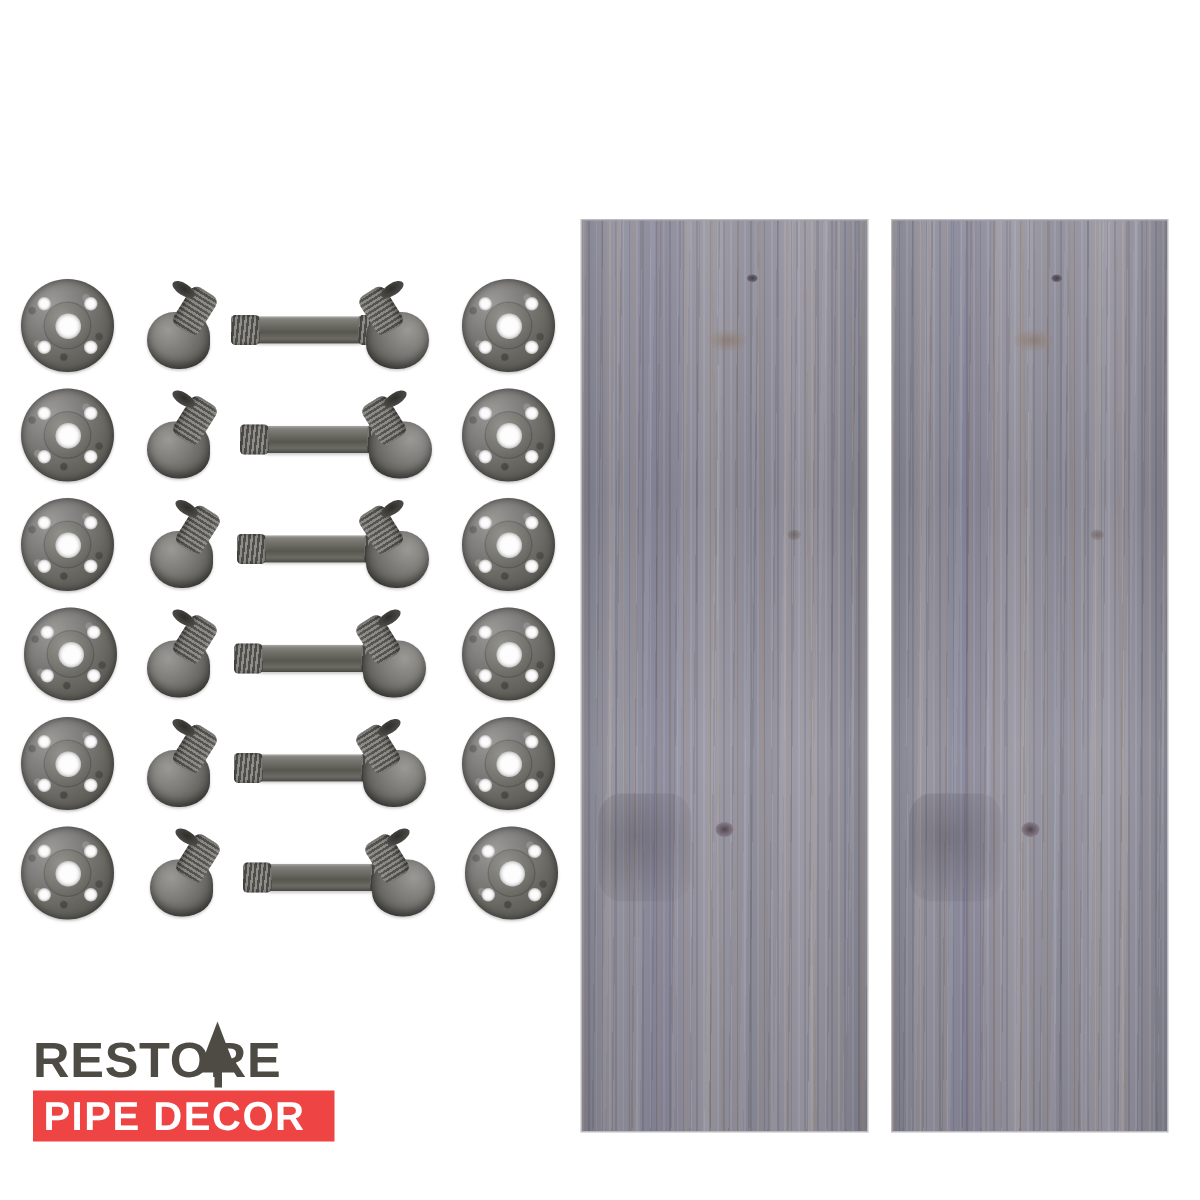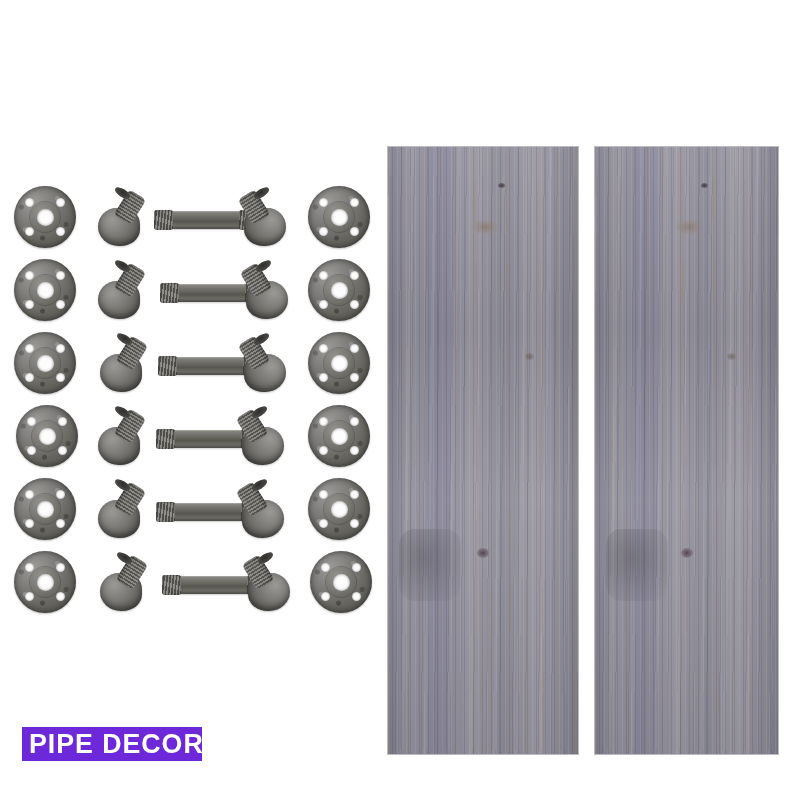--- a/index.html
+++ b/index.html
@@ -183,23 +183,22 @@
   }
   .logo .tree .trunk{
     position:absolute;left:11px;bottom:0;width:5px;height:13px;background:#4e4b45;
   }
   .logo .tree .top{
     position:absolute;left:0;top:0;width:0;height:0;
     border-left:13px solid transparent;border-right:13px solid transparent;
     border-bottom:34px solid #4e4b45;
   }
   .logo .bar{
-    position:absolute;left:0;top:37px;width:180px;height:34px;
-    background:#6d28d9;
-    text-align:right;
+    position:absolute;left:0;top:37px;width:201px;height:34px;
+    background:#ef4444;
   }
   .logo .bar .txt{
     color:#ffffff;font-weight:700;font-size:27px;line-height:34px;
     letter-spacing:1px;padding-left:7px;white-space:nowrap;
     transform:scaleX(0.99);transform-origin:left center;
   }
 </style>
 </head>
 <body>
 
@@ -443,18 +442,25 @@
       <div class="knot k1"></div>
       <div class="knot k2"></div>
       <div class="knot k3"></div>
       <div class="knot k4"></div>
       <div class="knot k5"></div>
       <div class="sheen"></div>
     </div>
   </div>
 
   <div class="logo">
+    <div class="restore">
+      <div class="txt">RESTORE</div>
+      <div class="tree">
+        <div class="top"></div>
+        <div class="trunk"></div>
+      </div>
+    </div>
     <div class="bar">
       <div class="txt">PIPE DECOR</div>
     </div>
   </div>
 
 </div>
 
 </body></html>

